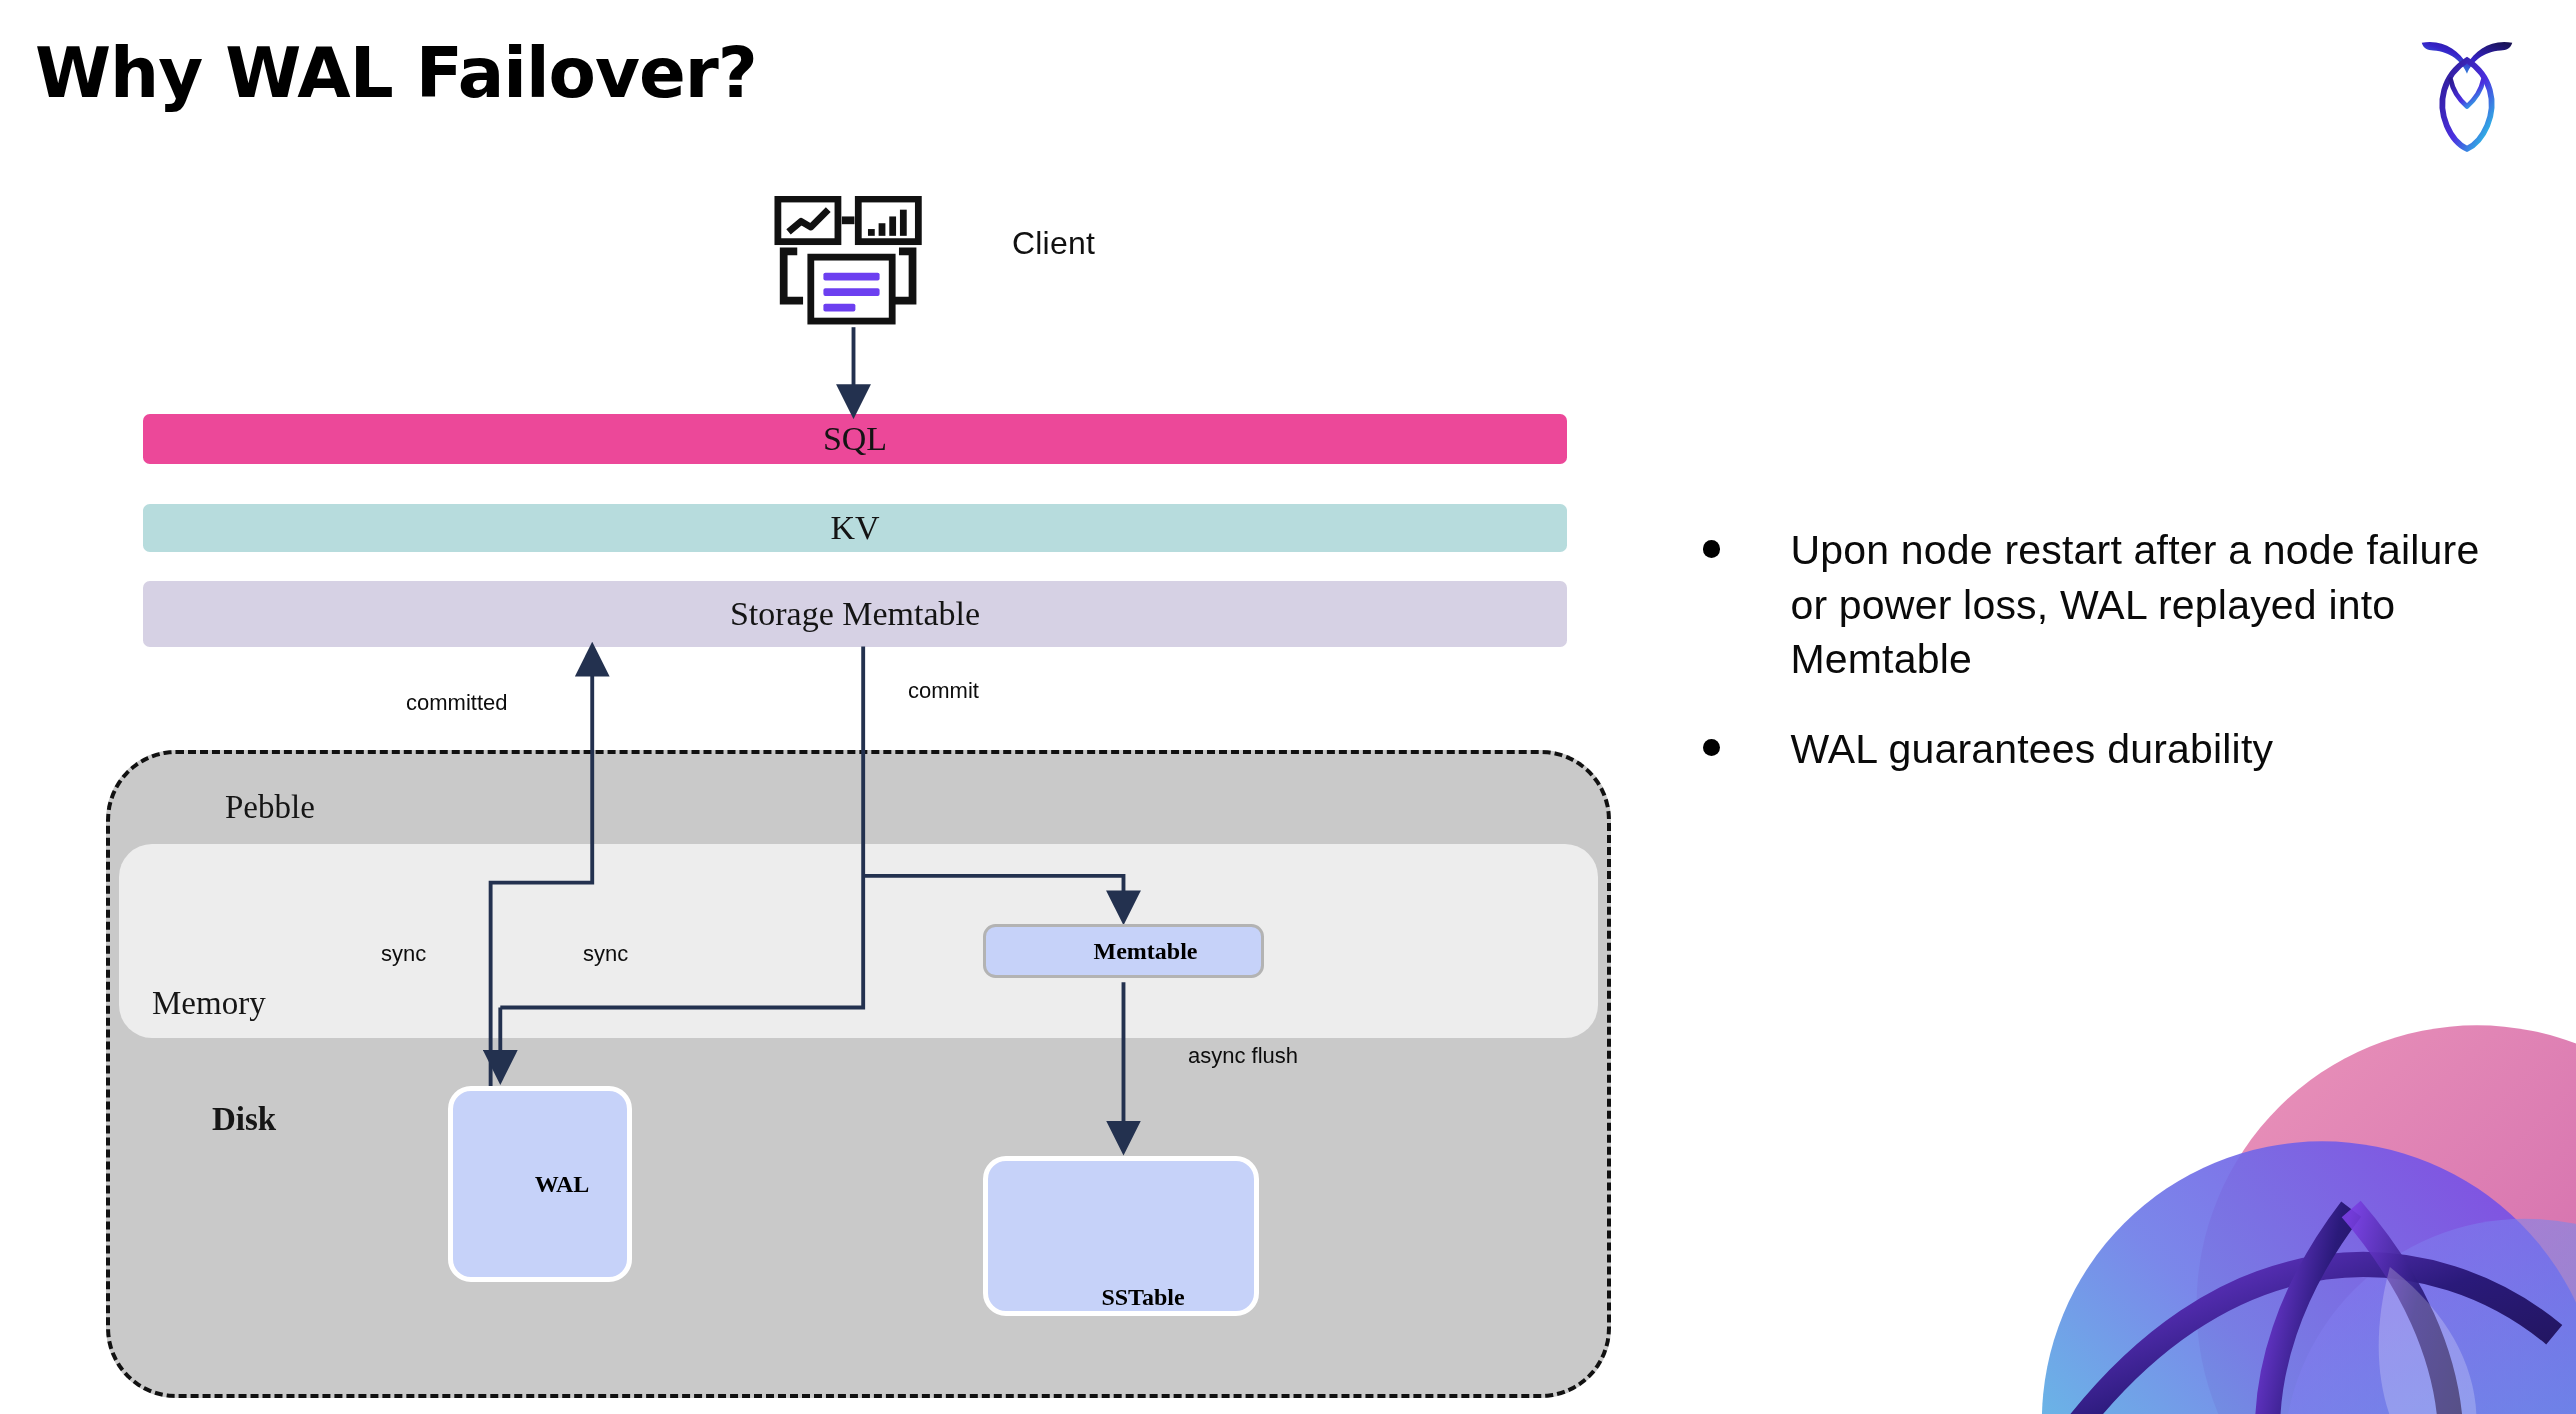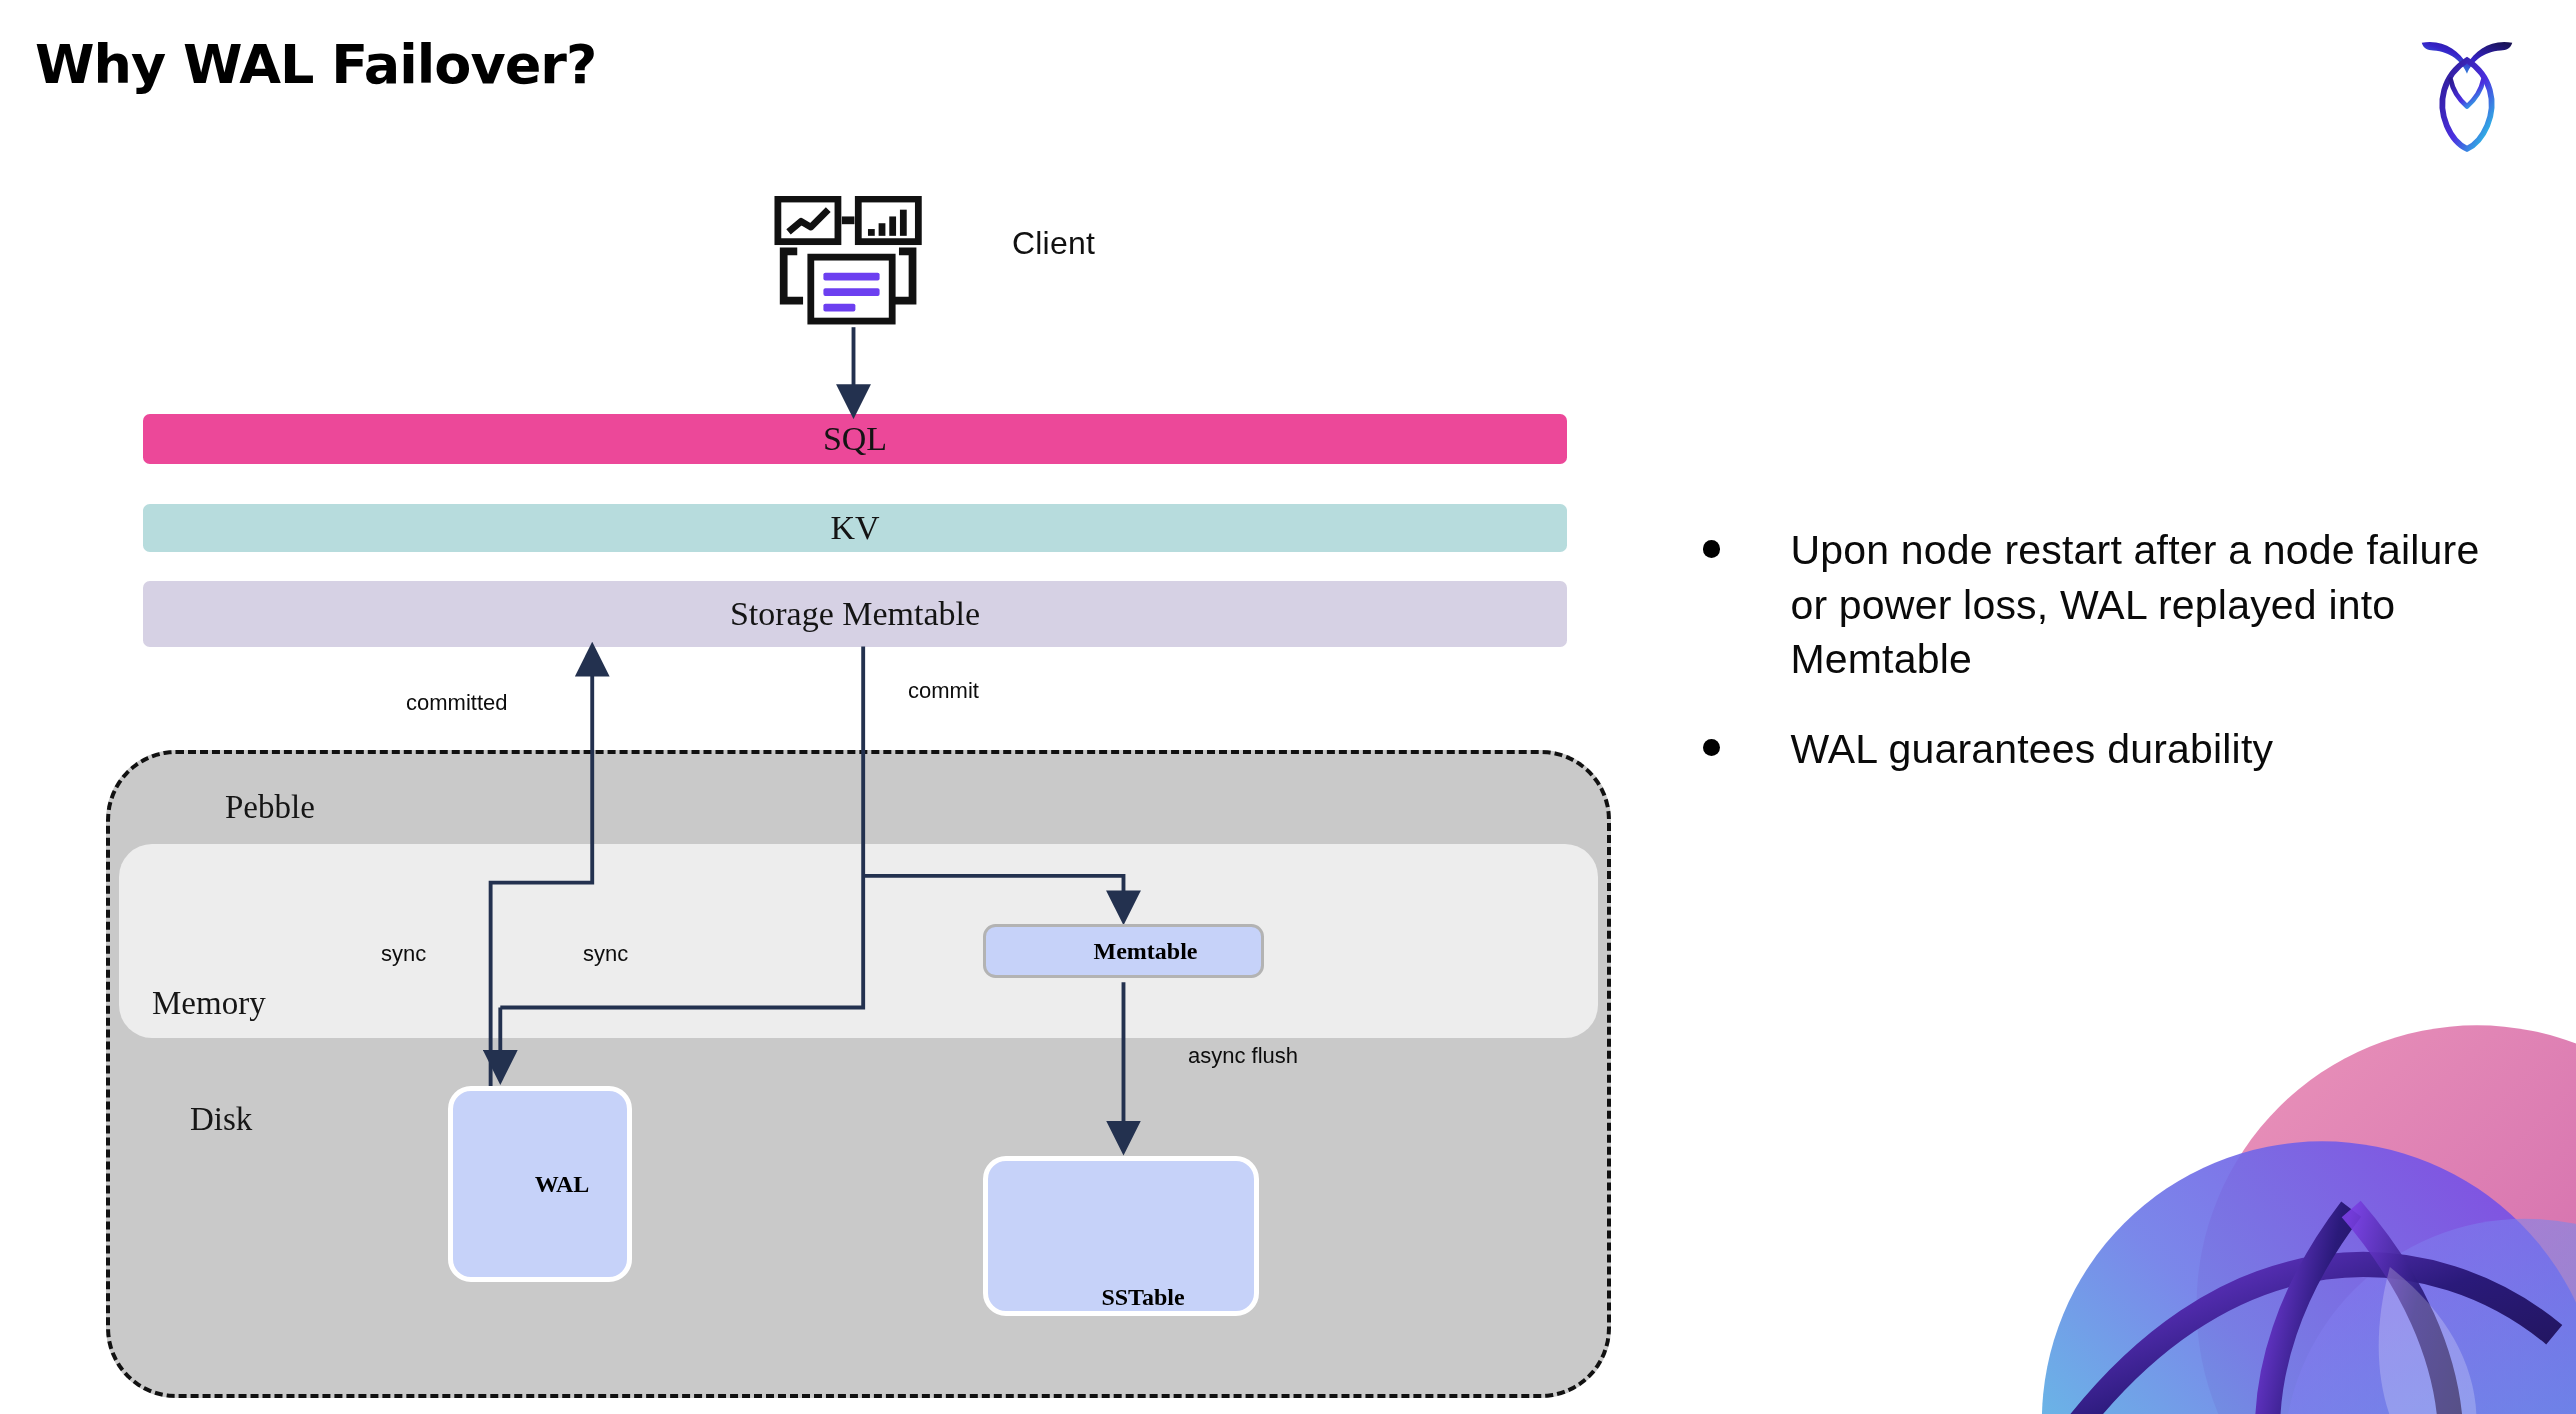--- a/index.html
+++ b/index.html
@@ -3,21 +3,21 @@
 <meta charset="utf-8">
 <style>
   html,body{margin:0;padding:0;background:#ffffff;}
   body{width:2576px;height:1415px;position:relative;overflow:hidden;
        font-family:"Liberation Sans",sans-serif;color:#000;}
 
   
   #page-title{
     position:absolute;left:35px;top:37px;
     font-family:"DejaVu Sans","Liberation Sans",sans-serif;
-    font-weight:700;font-size:54px;line-height:1.05;letter-spacing:-1px;
+    font-weight:700;font-size:69px;line-height:1.05;letter-spacing:-1px;
     color:#000;white-space:nowrap;
   }
 
   
   #logo-mark{position:absolute;left:2414px;top:31px;width:106px;height:121px;}
 
   
   #decor-art{position:absolute;left:1935px;top:919px;width:641px;height:495px;
              overflow:hidden;pointer-events:none;}
 
@@ -49,21 +49,21 @@
     position:absolute;left:119px;top:844px;width:1479px;height:194px;
     background:#ededed;border-radius:33px;box-sizing:border-box;
   }
   .region-label{
     position:absolute;
     font-family:"Liberation Serif","DejaVu Serif",serif;
     font-size:33px;color:#161616;
   }
   #label-pebble{left:225px;top:789px;}
   #label-memory{left:152px;top:985px;}
-  #label-disk{left:190px;top:1101px;}
+  #label-disk{left:212px;top:1101px;font-weight:bold;}
 
   
   .node-box{
     position:absolute;display:flex;align-items:center;justify-content:center;
     font-family:"Liberation Serif","DejaVu Serif",serif;
     font-weight:700;font-size:24px;color:#000;
     background:#c6d2f9;box-sizing:border-box;padding-left:44px;
   }
   #node-memtable{
     left:983px;top:924px;width:281px;height:54px;

